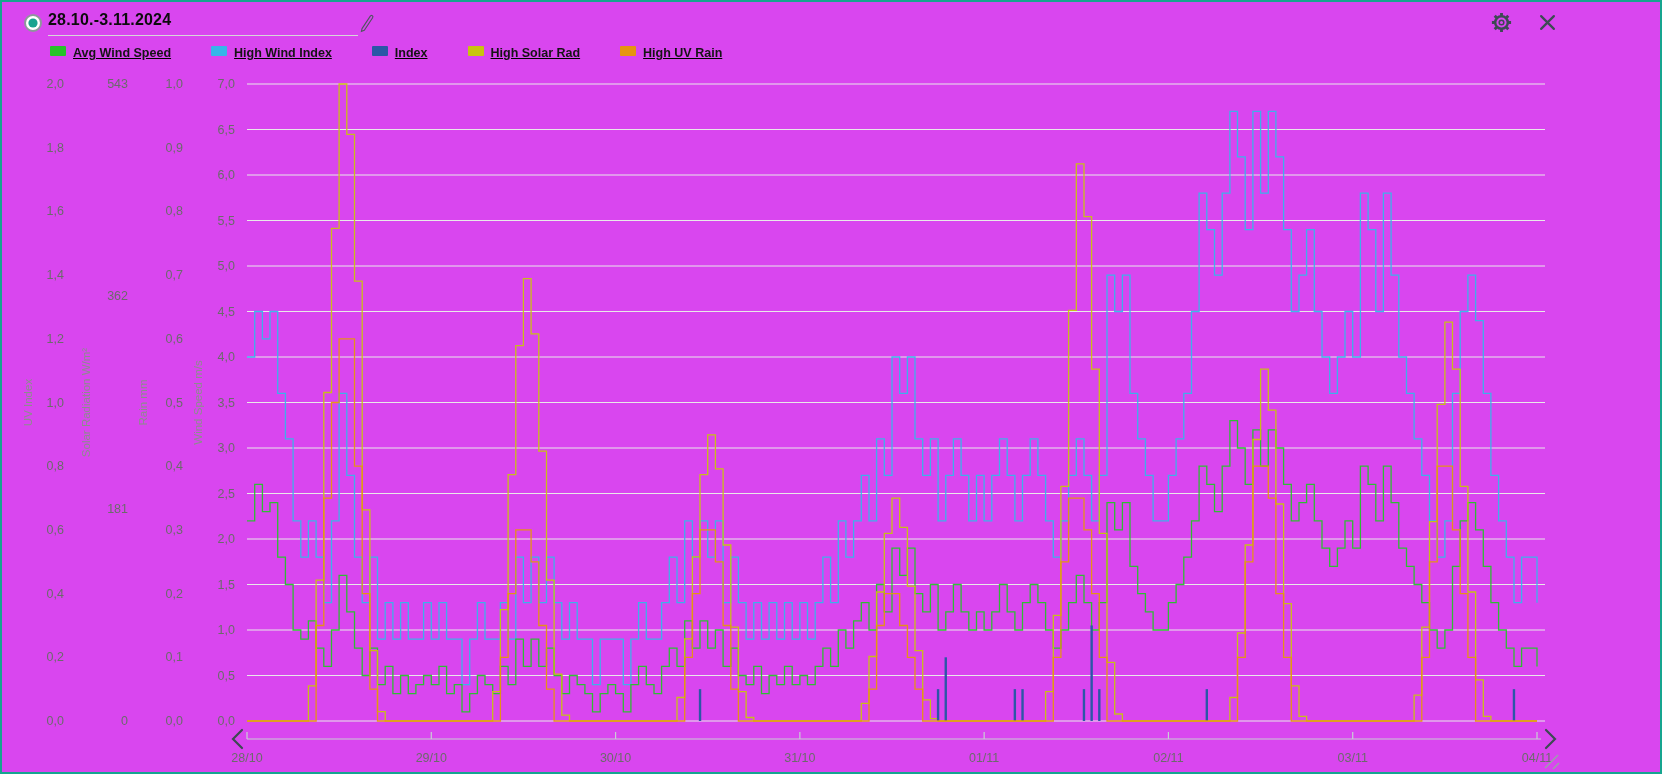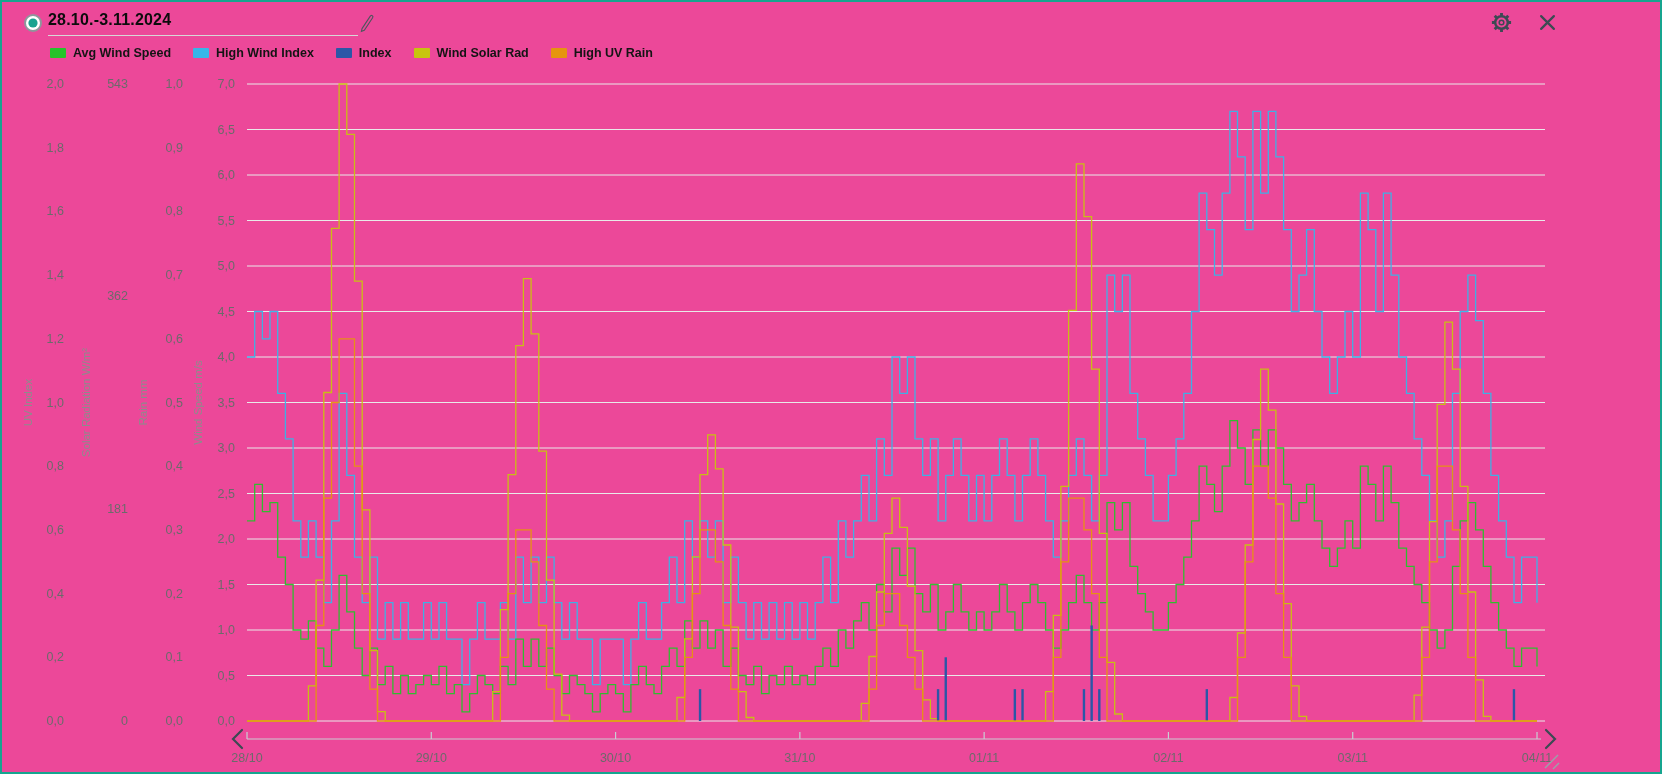--- a/index.html
+++ b/index.html
@@ -1,24 +1,24 @@
 <!DOCTYPE html>
 <html><head>
 <meta charset="utf-8">
 <style>
   html,body{margin:0;padding:0;background:#fff;}
   .window{position:relative;width:1662px;height:774px;box-sizing:border-box;
-    border:2px solid #16a58f;background:#ec4899;overflow:hidden;
+    border:2px solid #16a58f;background:#d946ef;overflow:hidden;
     font-family:"Liberation Sans","DejaVu Sans",sans-serif;}
   .abs{position:absolute;}
   .date-value{left:46px;top:9px;font-size:16px;font-weight:700;color:#0c0c0c;letter-spacing:.2px;cursor:text;}
   .date-underline{left:46px;top:33px;width:310px;height:1px;background:#d7d7d7;}
   .icon-btn{cursor:pointer;}
   .legend{left:48px;top:44px;display:flex;align-items:center;}
-  .legend-item{display:flex;align-items:center;margin-right:22px;cursor:pointer;}
+  .legend-item{display:flex;align-items:flex-start;margin-right:40px;cursor:pointer;text-decoration:underline;}
   .legend-swatch{width:16px;height:10px;border-radius:1px;margin-right:7px;display:inline-block;}
   .legend-label{font-size:12.5px;font-weight:700;color:#141414;}
   #chart{left:0;top:64px;}
 </style>
 </head>
 <body>
 
 <div class="window">
 
   <svg class="abs icon-btn" style="left:21px;top:11px" width="20" height="20" viewBox="0 0 20 20">
@@ -53,21 +53,21 @@
       <div class="legend-item">
         <span class="legend-swatch" style="background: rgb(54, 182, 233);"></span>
         <span class="legend-label">High Wind Index</span>
       </div>
       <div class="legend-item">
         <span class="legend-swatch" style="background: rgb(43, 87, 167);"></span>
         <span class="legend-label">Index</span>
       </div>
       <div class="legend-item">
         <span class="legend-swatch" style="background: rgb(200, 196, 14);"></span>
-        <span class="legend-label">Wind Solar Rad</span>
+        <span class="legend-label">High Solar Rad</span>
       </div>
       <div class="legend-item">
         <span class="legend-swatch" style="background: rgb(230, 149, 15);"></span>
         <span class="legend-label">High UV Rain</span>
       </div>
     </div>
 
   <svg id="chart" class="abs" width="1662" height="710" viewBox="0 0 1662 710">
       <g>
         <line x1="245" x2="1543" y1="655" y2="655" stroke="#e9e9e9" stroke-width="1"></line>

